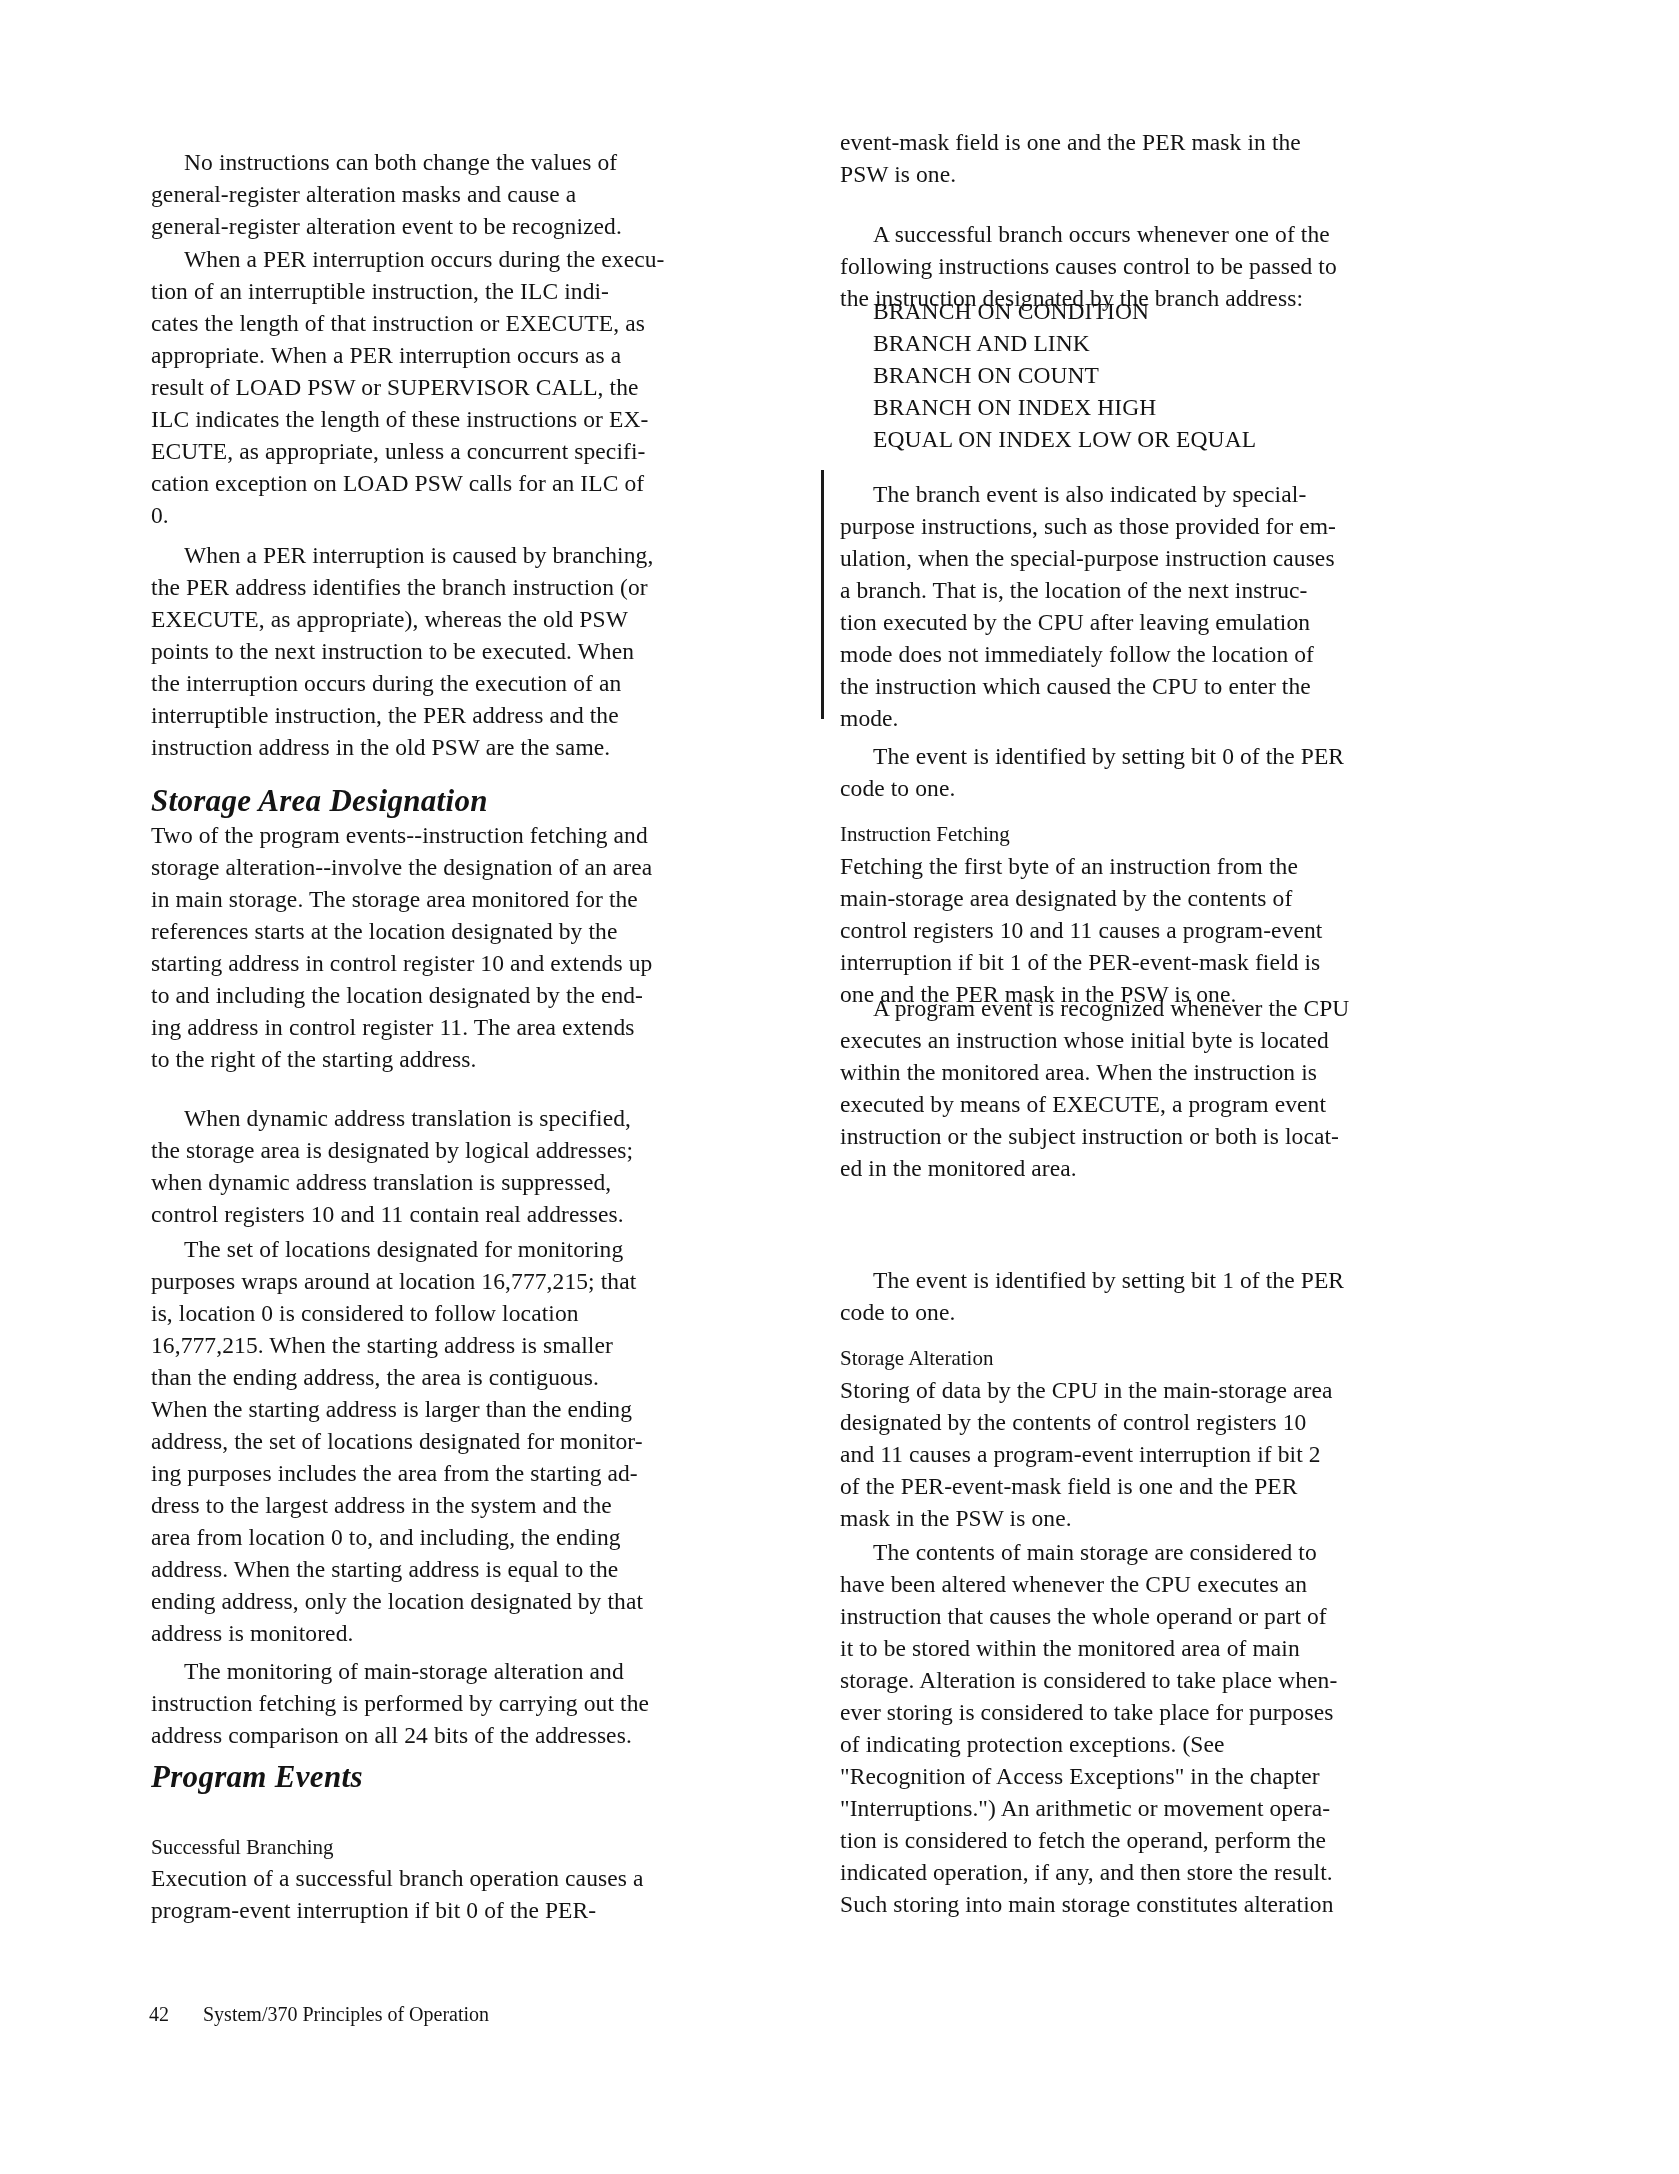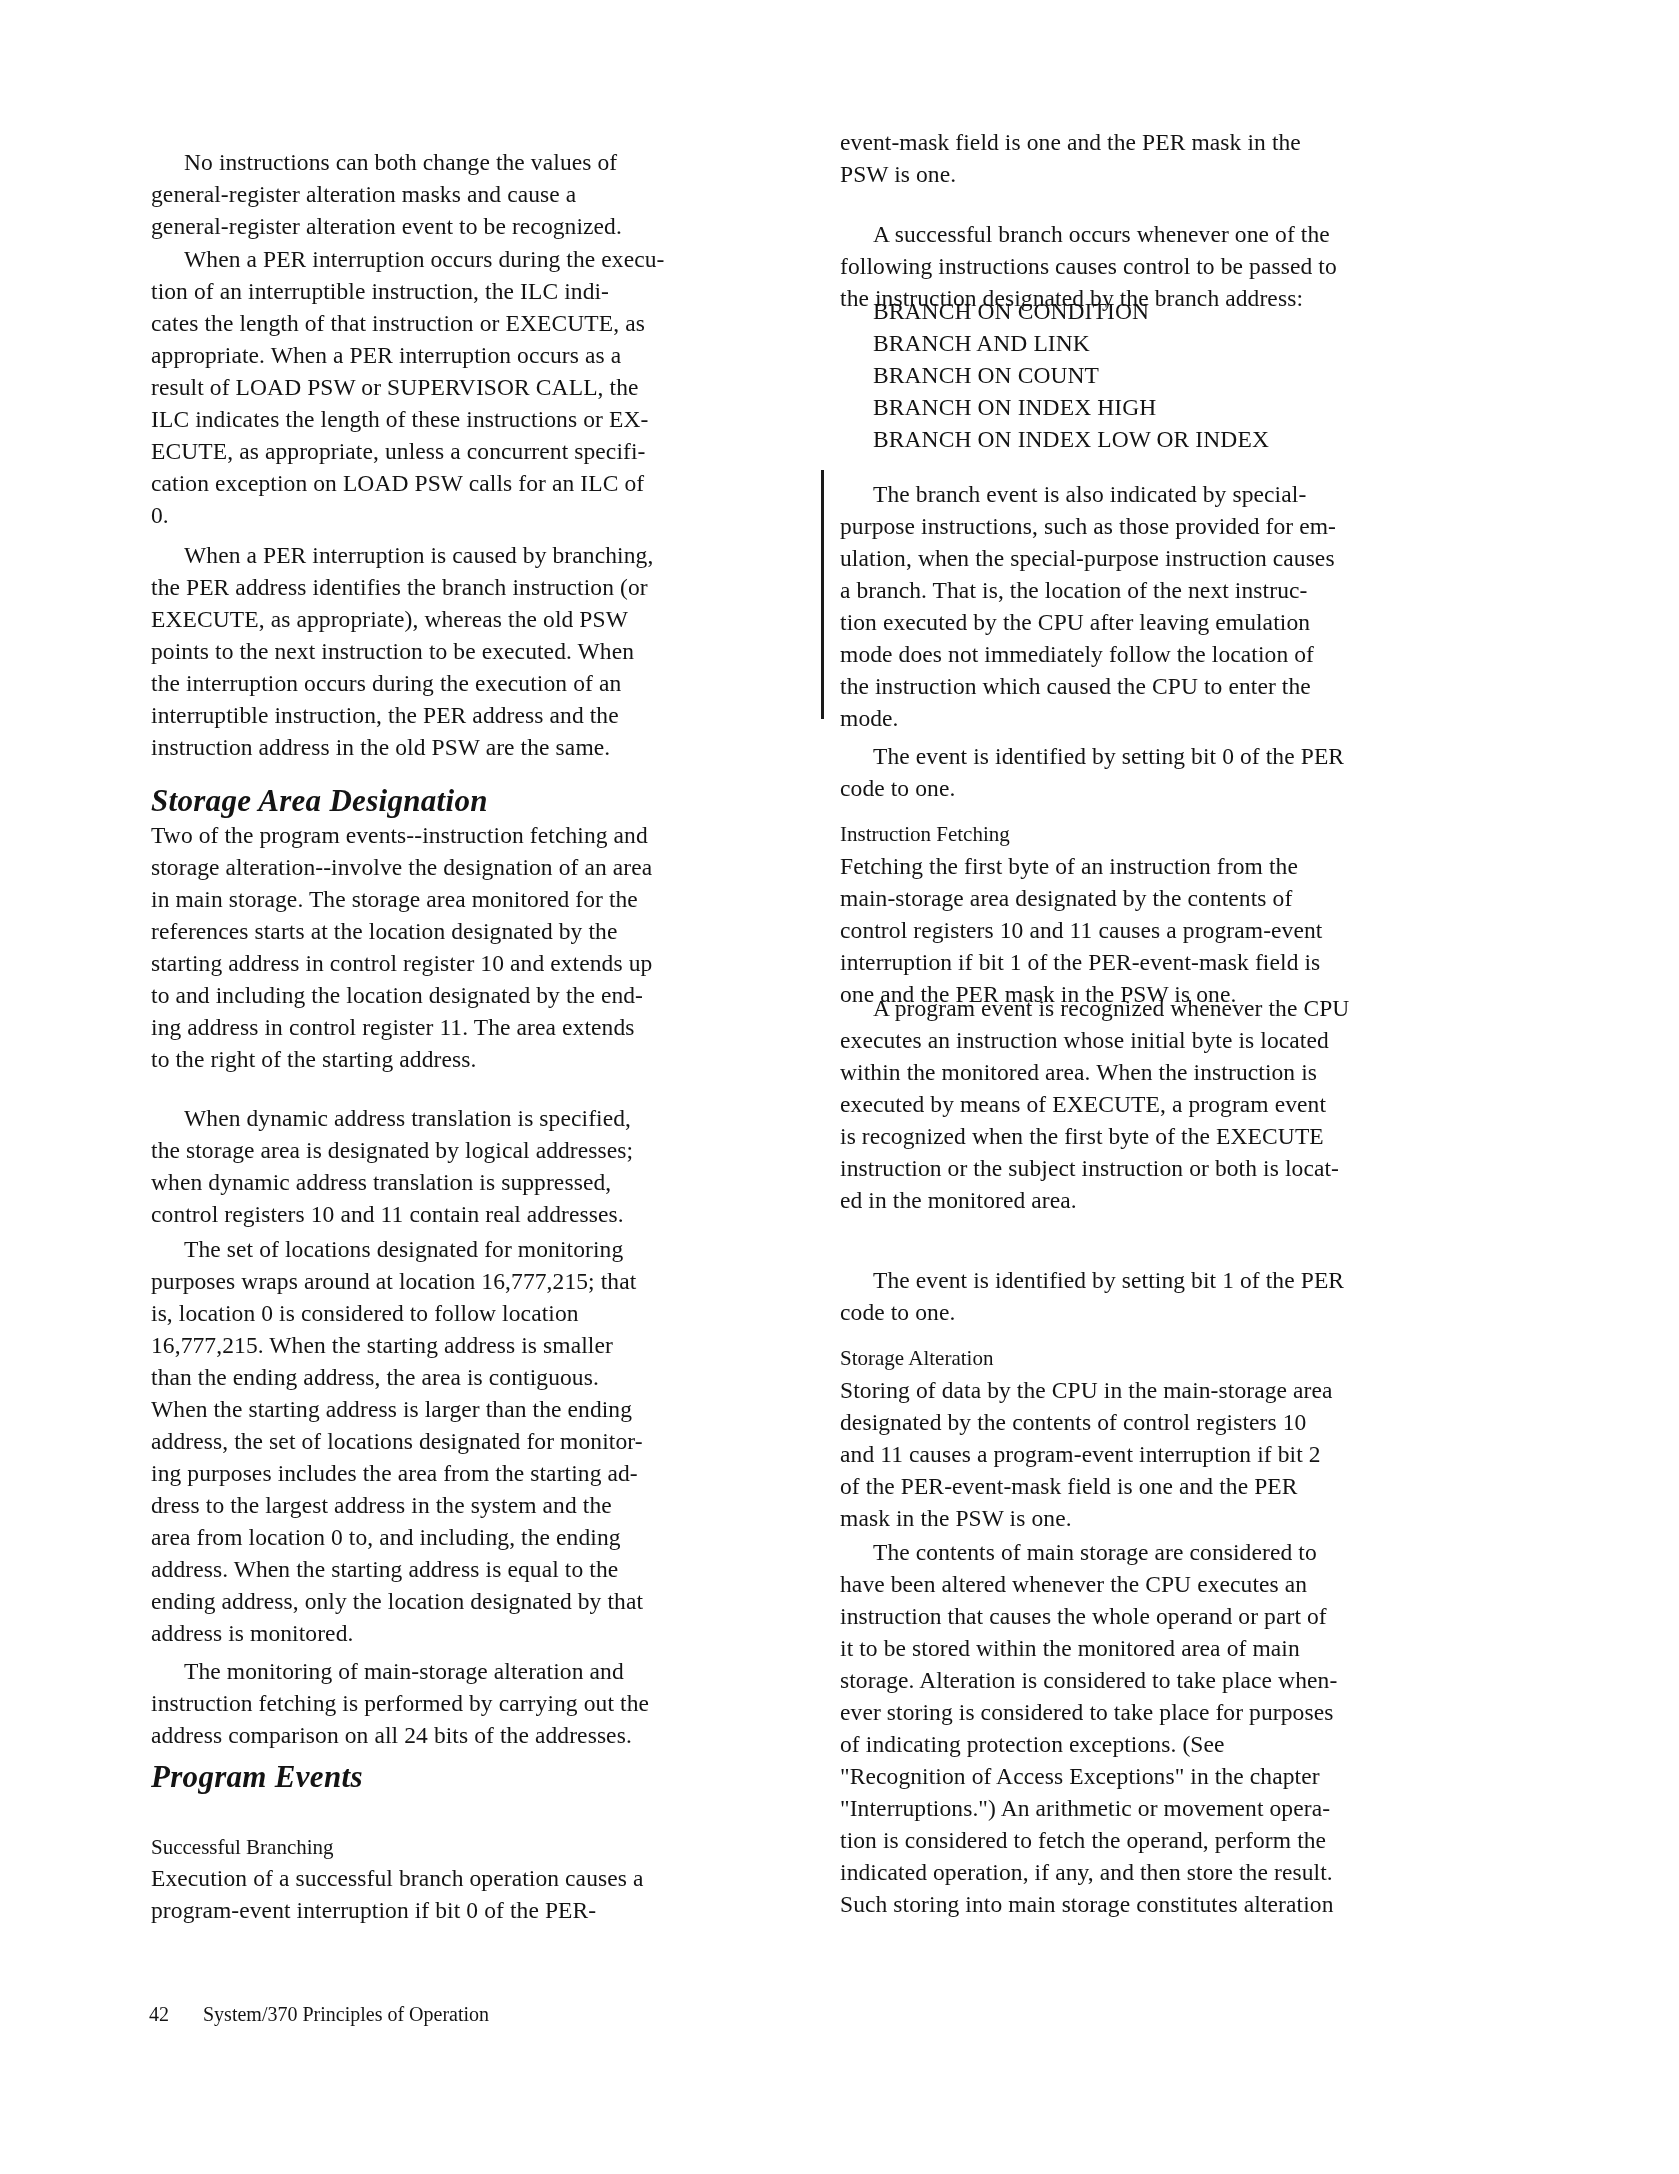--- a/index.html
+++ b/index.html
@@ -106,21 +106,21 @@
   <div class="block" style="top:198px">
       <span class="line indent">A successful branch occurs whenever one of the</span>
       <span class="line">following instructions causes control to be passed to</span>
       <span class="line">the instruction designated by the branch address:</span>
     </div>
   <div class="block" style="top:295px">
       <span class="line list-item">BRANCH ON CONDITION</span>
       <span class="line list-item">BRANCH AND LINK</span>
       <span class="line list-item">BRANCH ON COUNT</span>
       <span class="line list-item">BRANCH ON INDEX HIGH</span>
-      <span class="line list-item">BRANCH ON INDEX LOW OR INDEX</span>
+      <span class="line list-item">EQUAL ON INDEX LOW OR EQUAL</span>
     </div>
   <div class="block" style="top:458px">
       <span class="line indent">The branch event is also indicated by special-</span>
       <span class="line">purpose instructions, such as those provided for em-</span>
       <span class="line">ulation, when the special-purpose instruction causes</span>
       <span class="line">a branch.  That is, the location of the next instruc-</span>
       <span class="line">tion executed by the CPU after leaving emulation</span>
       <span class="line">mode does not immediately follow the location of</span>
       <span class="line">the instruction which caused the CPU to enter the</span>
       <span class="line">mode.</span>
@@ -136,21 +136,20 @@
       <span class="line">main-storage area designated by the contents of</span>
       <span class="line">control registers 10 and 11 causes a program-event</span>
       <span class="line">interruption if bit 1 of the PER-event-mask field is</span>
       <span class="line">one and the PER mask in the PSW is one.</span>
     </div>
   <div class="block" style="top:972px">
       <span class="line indent">A program event is recognized whenever the CPU</span>
       <span class="line">executes an instruction whose initial byte is located</span>
       <span class="line">within the monitored area. When the instruction is</span>
       <span class="line">executed by means of EXECUTE, a program event</span>
-      <span class="line">is recognized when the first byte of the EXECUTE</span>
       <span class="line">instruction or the subject instruction or both is locat-</span>
       <span class="line">ed in the monitored area.</span>
     </div>
   <div class="block" style="top:1244px">
       <span class="line indent">The event is identified by setting bit 1 of the PER</span>
       <span class="line">code to one.</span>
     </div>
 
   <div class="h-sub" style="top:1342px">Storage  Alteration</div>
   <div class="block" style="top:1374px">

